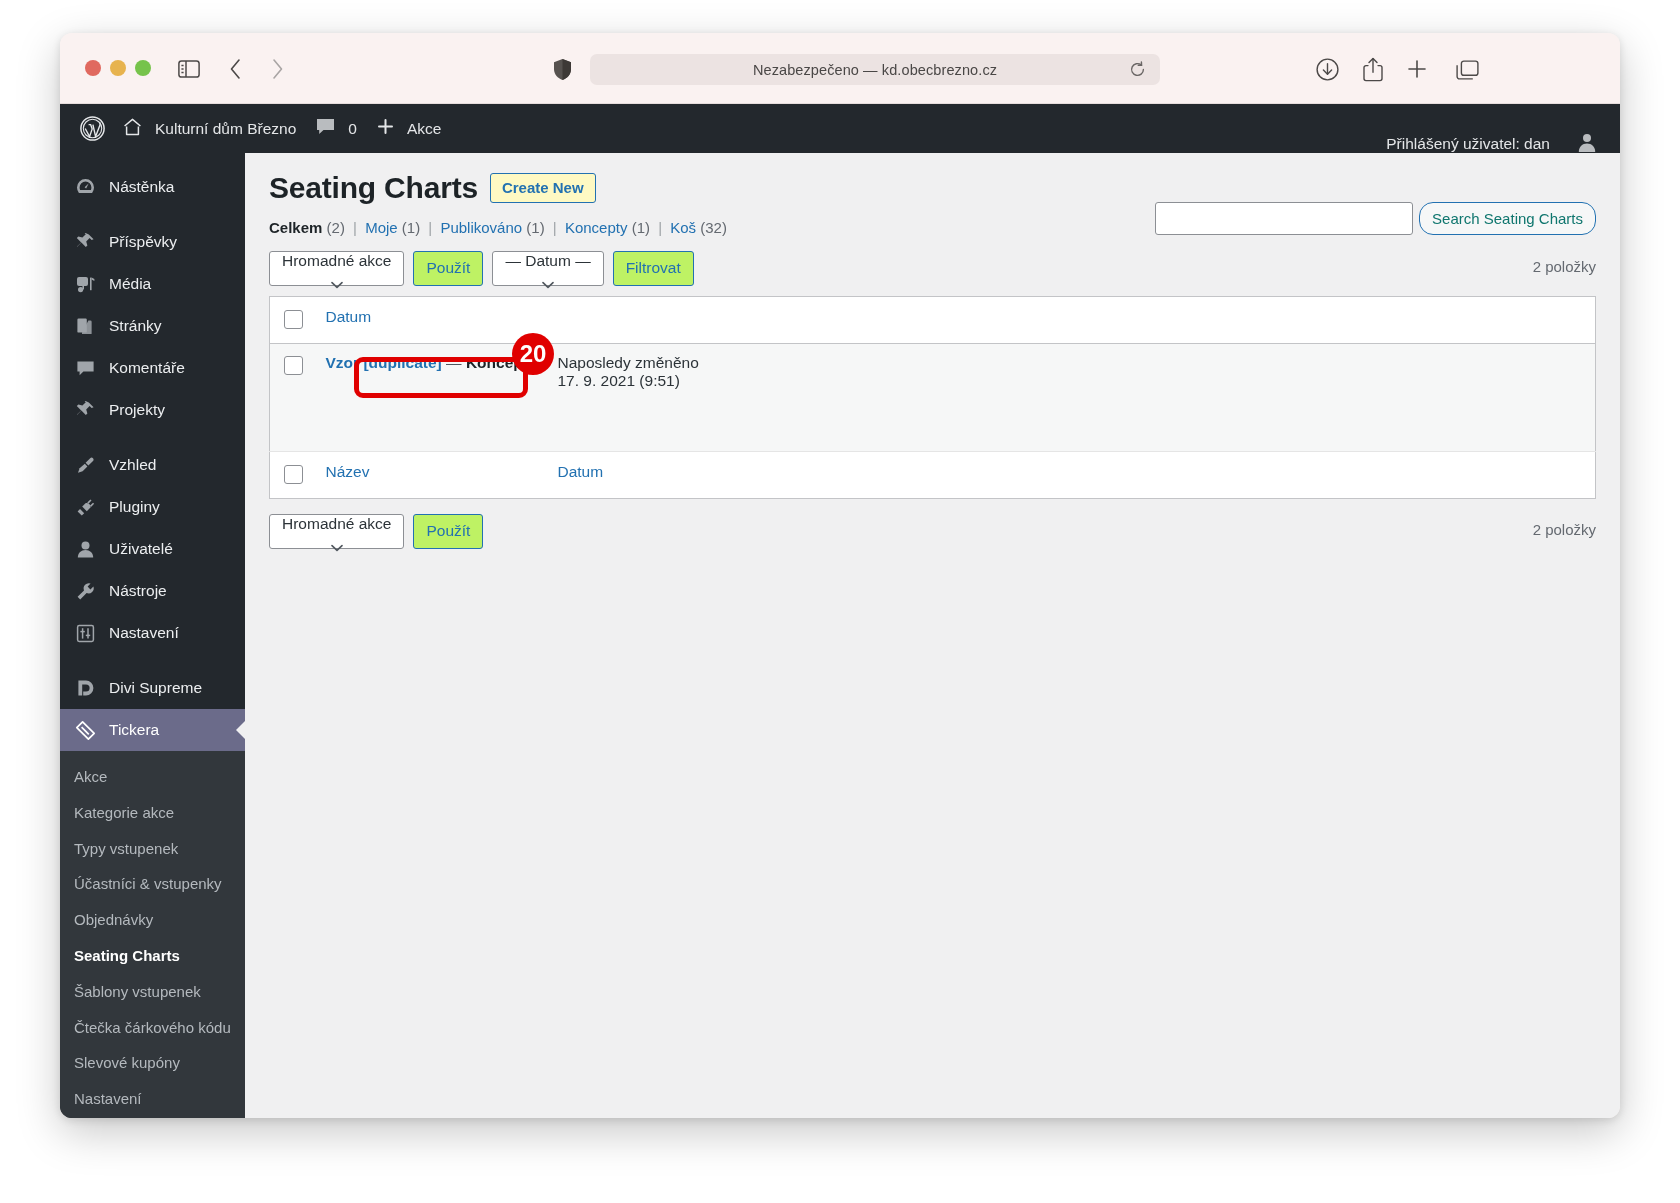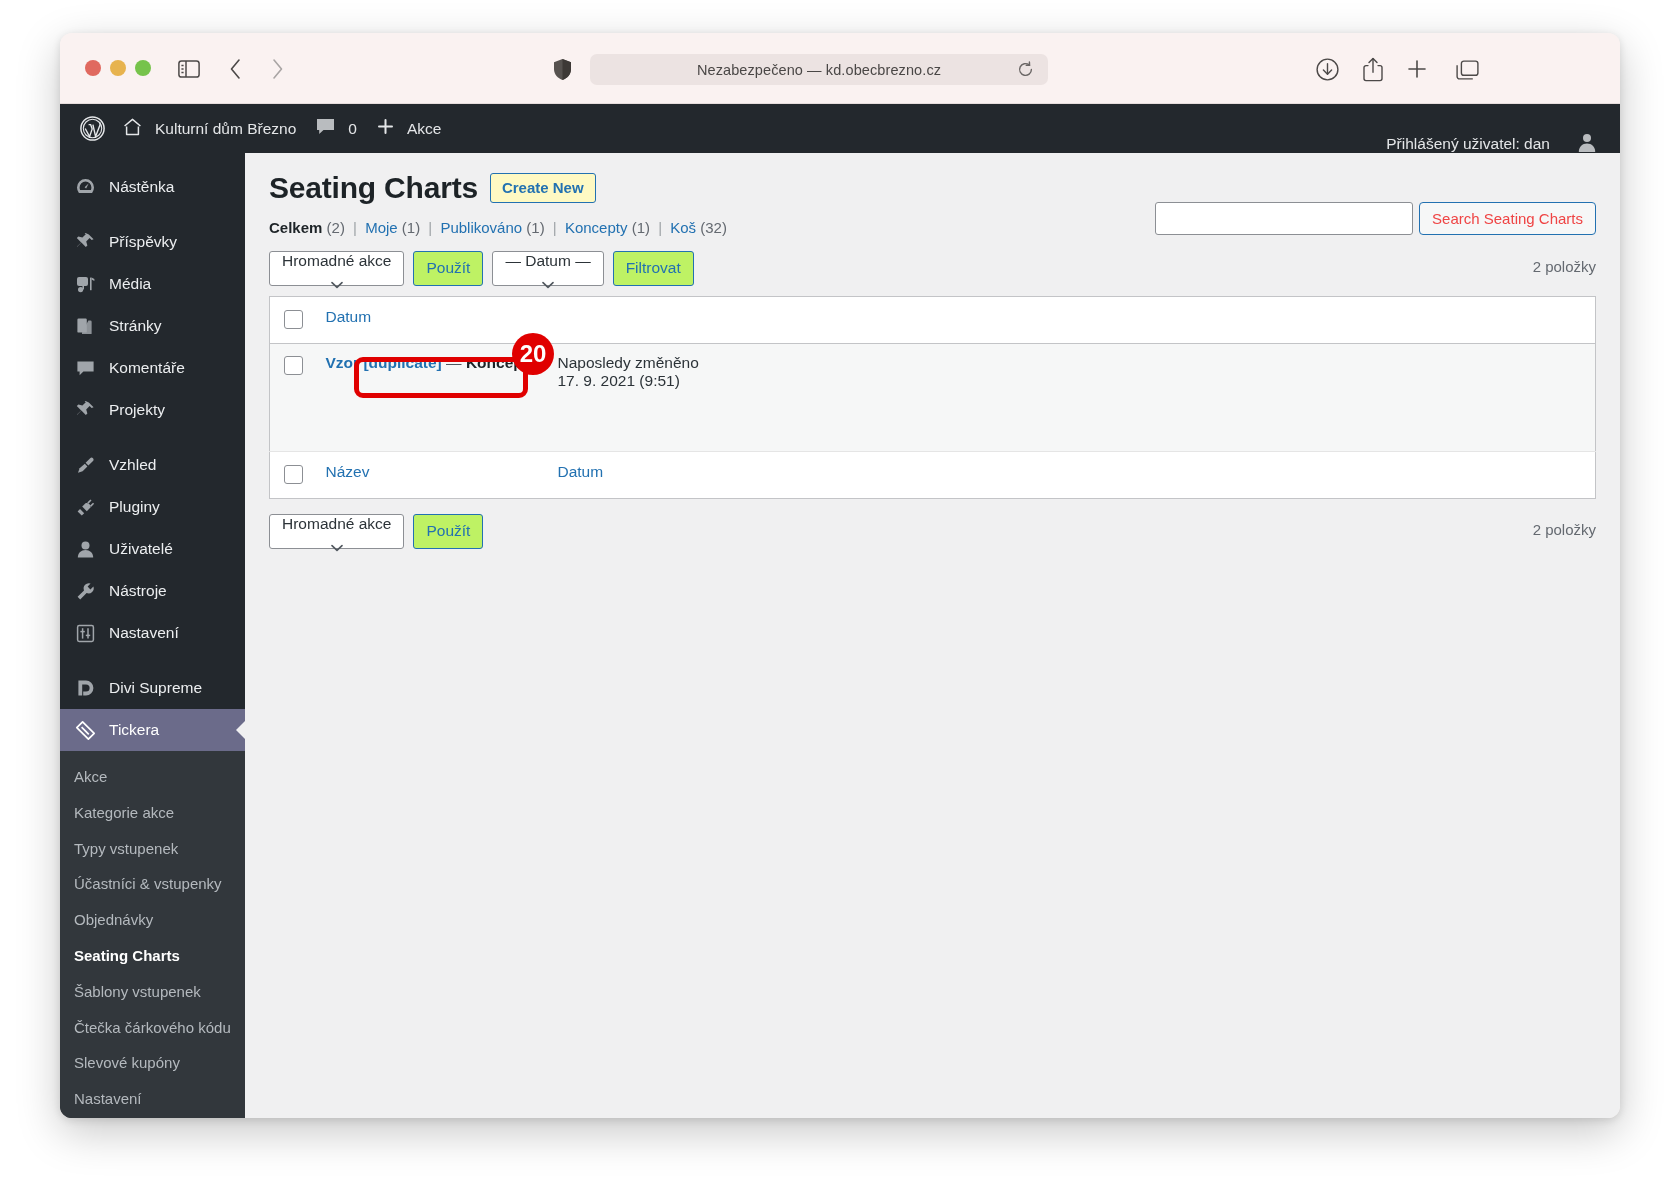--- a/index.html
+++ b/index.html
@@ -49,21 +49,21 @@
     display: flex; align-items: center; justify-content: center;
   }
   .sidebar-toggle { left: 115px; top: 24px; width: 28px; height: 24px; }
   .nav-back { left: 163px; top: 23px; width: 24px; height: 26px; font-size: 25px; color: #4c4948; }
   .nav-fwd { left: 205px; top: 23px; width: 24px; height: 26px; font-size: 25px; color: #a9a5a4; }
   .shield-ic { left: 489px; top: 23px; width: 26px; height: 26px; }
 
   .url-bar {
     position: absolute;
     left: 530px; top: 21px;
-    width: 458px; height: 31px;
+    width: 570px; height: 31px;
     background: #ece3e2;
     border-radius: 7px;
     display: flex; align-items: center; justify-content: center;
   }
   .url-text {
     font-size: 14.5px; color: #4a4746;
     letter-spacing: 0.1px;
   }
   .reload-ic {
     position: absolute; right: 14px; top: 7px;
@@ -238,23 +238,23 @@
     border: 1px solid #8c8f94;
     border-radius: 3px;
     background: #ffffff;
     margin-right: 6px;
     padding: 0 8px;
     font-size: 15px;
     font-family: "Liberation Sans", sans-serif;
   }
   .search-submit {
     border: 1px solid #2271b1;
-    color: #ef4444;
+    color: #0f766e;
     background: #f6f7f7;
-    border-radius: 4px;
+    border-radius: 14px;
     height: 33px;
     padding: 0 12px;
     font-size: 15px;
     cursor: pointer;
   }
 
   
   .wp-list-table {
     width: 100%;
     background: #ffffff;

